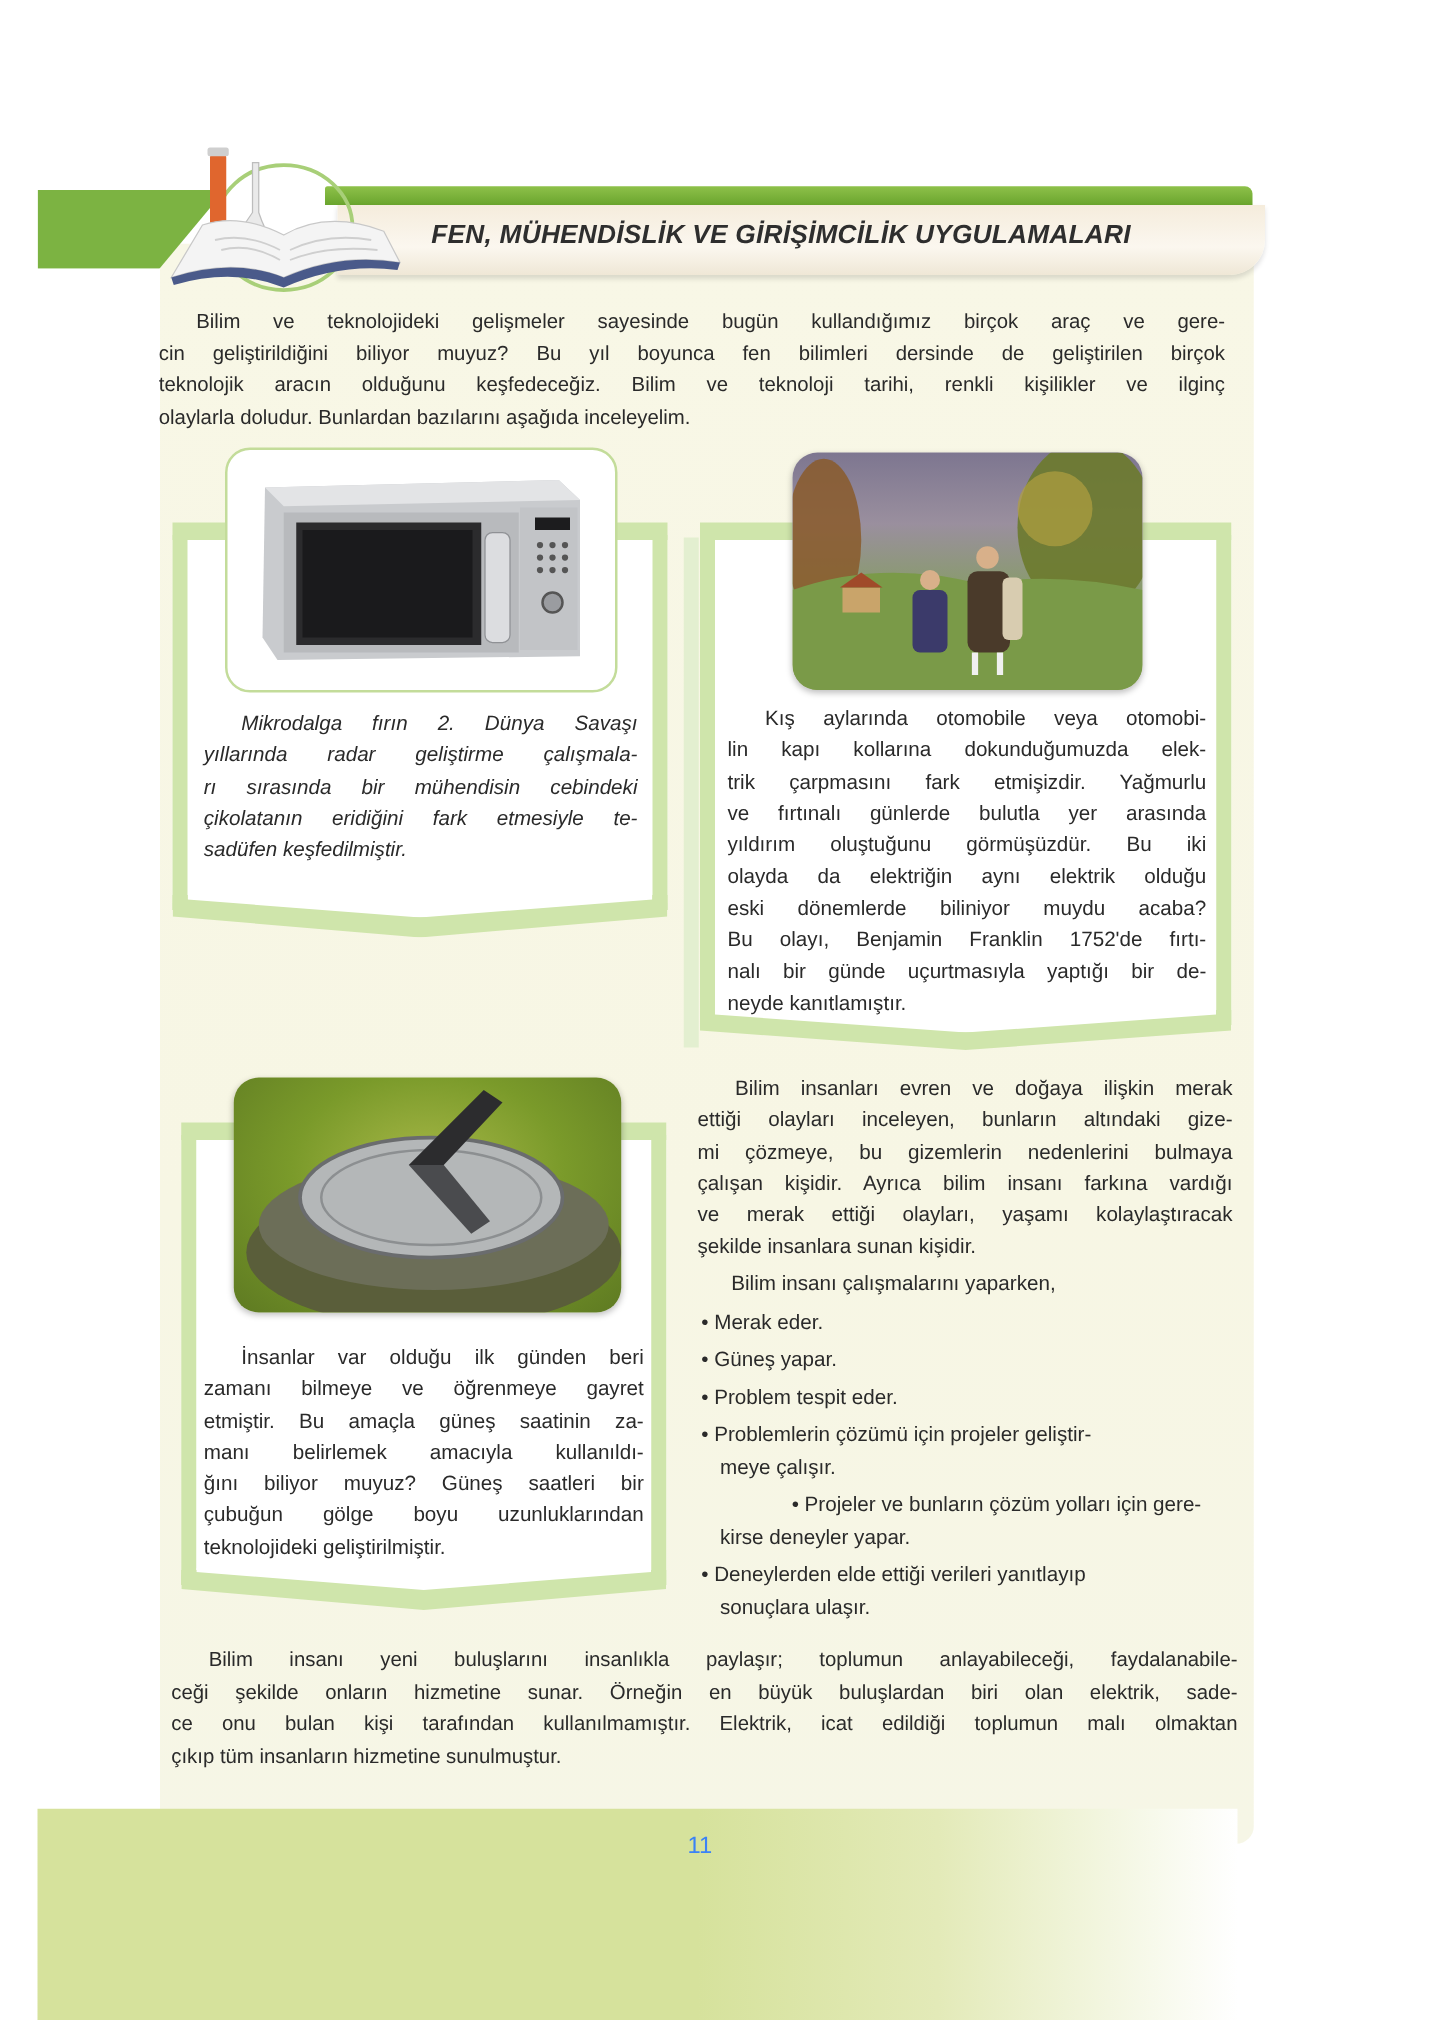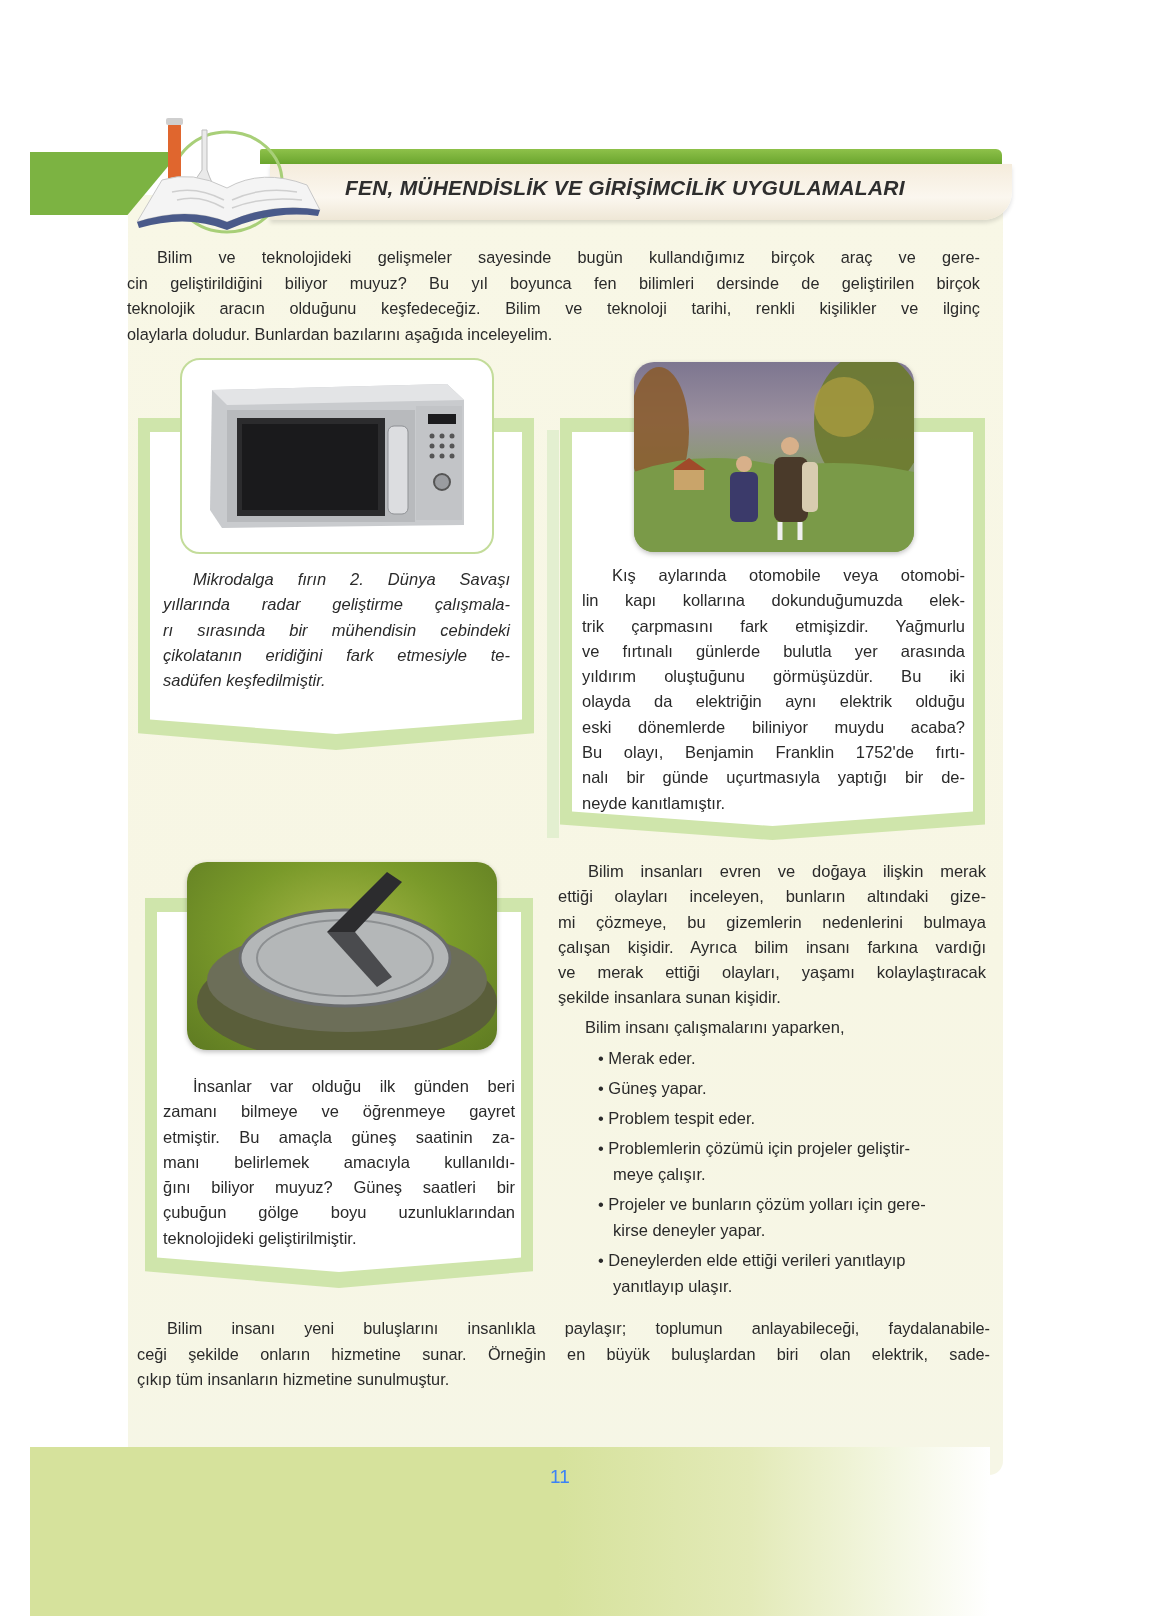--- a/index.html
+++ b/index.html
@@ -201,32 +201,33 @@
   <span class="line indent">Bilim insanları evren ve doğaya ilişkin merak</span>
   <span class="line">ettiği olayları inceleyen, bunların altındaki gize-</span>
   <span class="line">mi çözmeye, bu gizemlerin nedenlerini bulmaya</span>
   <span class="line">çalışan kişidir. Ayrıca bilim insanı farkına vardığı</span>
   <span class="line">ve merak ettiği olayları, yaşamı kolaylaştıracak</span>
   <span class="line last">şekilde insanlara sunan kişidir.</span>
 </div>
 <div class="box-text" style="left:585px; top:1015px; width:400px;">
   <span class="line last">Bilim insanı çalışmalarını yaparken,</span>
 </div>
-<div class="bullets" style="left:598px; top:1045px; width:400px;">
+<div class="bullets" style="left:561px; top:1045px; width:400px;">
   <span class="item">• Merak eder.</span>
   <span class="item" style="margin-top:4px;">• Güneş yapar.</span>
   <span class="item" style="margin-top:4px;">• Problem tespit eder.</span>
   <span class="item" style="margin-top:4px;">• Problemlerin çözümü için projeler geliştir-</span>
   <span class="cont">meye çalışır.</span>
-  <span class="item" style="margin-top:4px;">• Projeler ve bunların çözüm yolları için gere-</span>
+  <span class="item" style="margin-top:4px;text-align:right;">• Projeler ve bunların çözüm yolları için gere-</span>
   <span class="cont">kirse deneyler yapar.</span>
   <span class="item" style="margin-top:4px;">• Deneylerden elde ettiği verileri yanıtlayıp</span>
-  <span class="cont">yanıtlayıp ulaşır.</span>
+  <span class="cont">sonuçlara ulaşır.</span>
 </div>
 
 <div class="paragraph" style="left:137px; top:1316px; width:853px;">
   <span class="line indent">Bilim insanı yeni buluşlarını insanlıkla paylaşır; toplumun anlayabileceği, faydalanabile-</span>
   <span class="line">ceği şekilde onların hizmetine sunar. Örneğin en büyük buluşlardan biri olan elektrik, sade-</span>
+  <span class="line">ce onu bulan kişi tarafından kullanılmamıştır. Elektrik, icat edildiği toplumun malı olmaktan</span>
   <span class="line last">çıkıp tüm insanların hizmetine sunulmuştur.</span>
 </div>
 
 <div class="footer-band"></div>
 <div class="page-number">11</div>
 
 </body></html>

